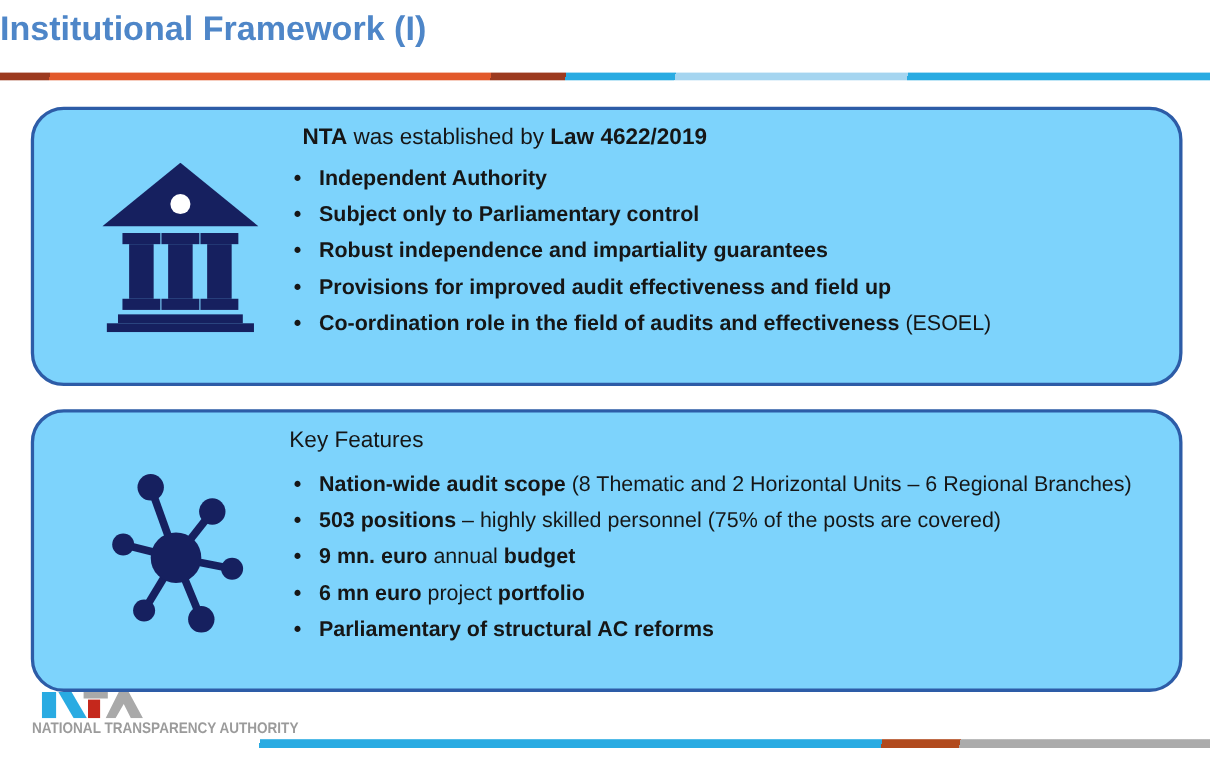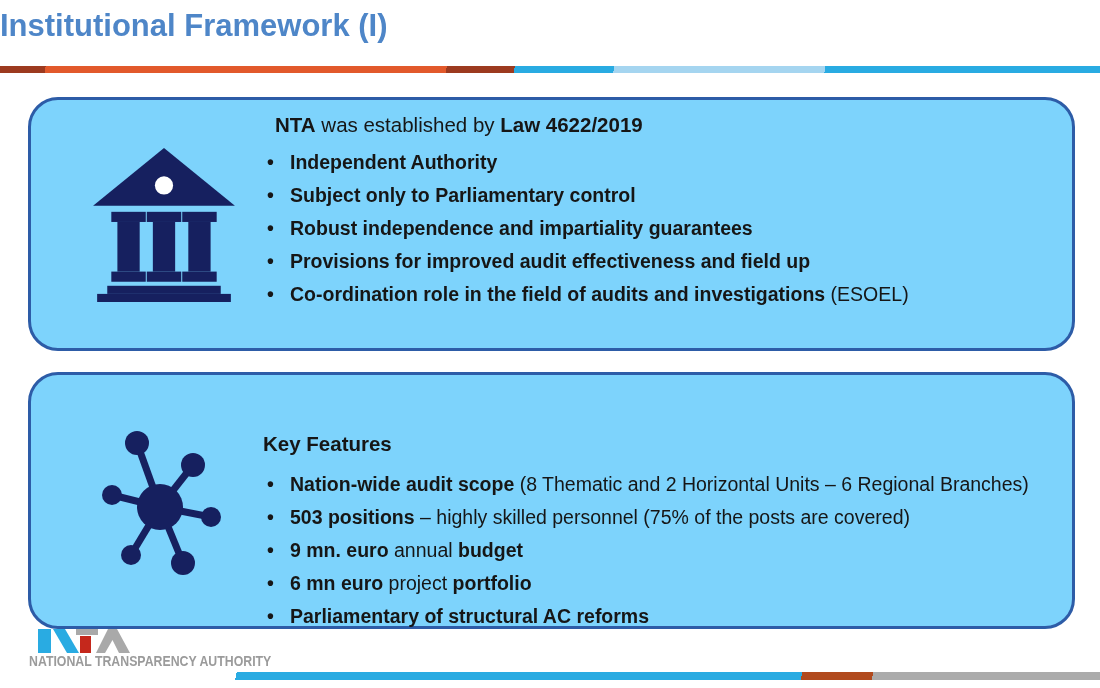--- a/index.html
+++ b/index.html
@@ -30,21 +30,21 @@
     border:3.5px solid #2d5ca7;border-radius:30px;background:#7dd3fc;
   }
   .card1{top:97px;height:254px;}
   .card2{top:372px;height:257px;}
   .card-icon{position:absolute;}
   .card1 .card-icon{left:62px;top:48px;}
   .card2 .card-icon{left:67px;top:50px;}
   .card-content{position:absolute;left:244px;top:10px;right:12px;}
   .card-heading{font-size:20.5px;line-height:30px;margin:0;}
   .card-heading .b{font-weight:700;}
-  .card2 .card-heading{font-weight:700;margin-left:-12px;margin-top:44px;}
+  .card2 .card-heading{font-weight:400;margin-left:-12px;}
   ul.bullets{list-style:none;margin:6px 0 0 -8px;padding:0;font-size:19.5px;}
   .card2 ul.bullets{margin-top:9px;}
   ul.bullets li{display:flex;align-items:flex-start;line-height:33px;}
   .dot{flex:0 0 23px;font-weight:700;}
   .runs{flex:1;}
   .runs .b{font-weight:700;}
   .logo{position:absolute;left:28px;top:628px;width:260px;height:48px;}
   .logo-mark{position:absolute;left:10px;top:1px;}
   .logo-text{
     position:absolute;left:1px;top:25px;white-space:nowrap;
@@ -91,21 +91,21 @@
         <li>
           <span class="dot">•</span>
           <span class="runs"><span class="b">Robust independence and impartiality guarantees</span></span>
         </li>
         <li>
           <span class="dot">•</span>
           <span class="runs"><span class="b">Provisions for improved audit effectiveness and field up</span></span>
         </li>
         <li>
           <span class="dot">•</span>
-          <span class="runs"><span class="b">Co-ordination role in the field of audits and investigations</span><span> (ESOEL)</span></span>
+          <span class="runs"><span class="b">Co-ordination role in the field of audits and effectiveness</span><span> (ESOEL)</span></span>
         </li>
       </ul>
   </div>
 </section>
 
 <section class="card card2">
   <svg class="card-icon" width="150" height="158" viewBox="0 0 150 158" aria-hidden="true">
     <g stroke="#16205f" stroke-width="7">
       <line x1="62" y1="82" x2="39" y2="18"></line>
       <line x1="62" y1="82" x2="95" y2="40"></line>

